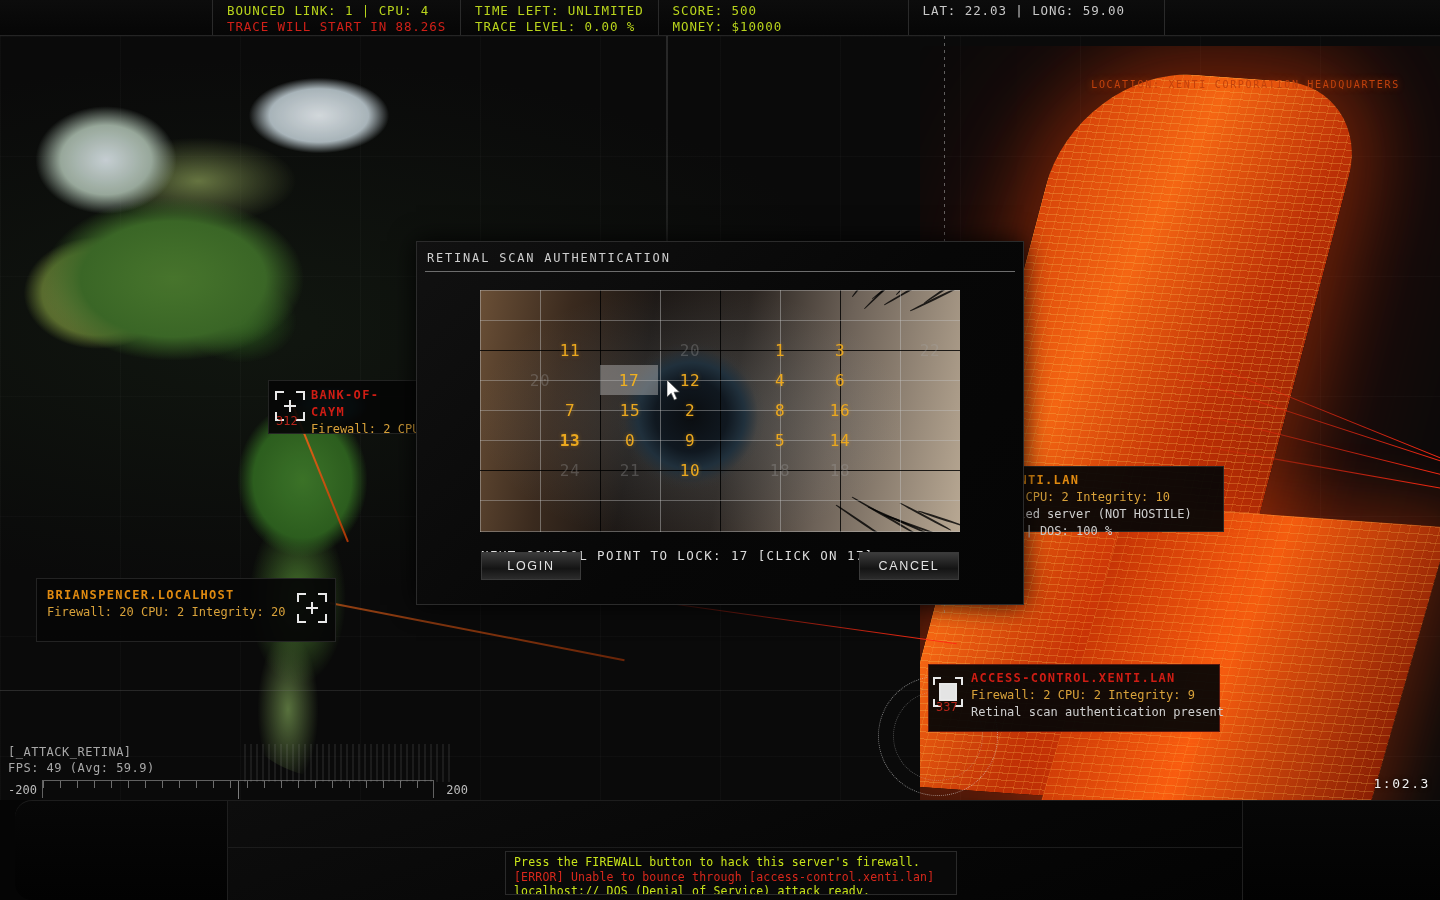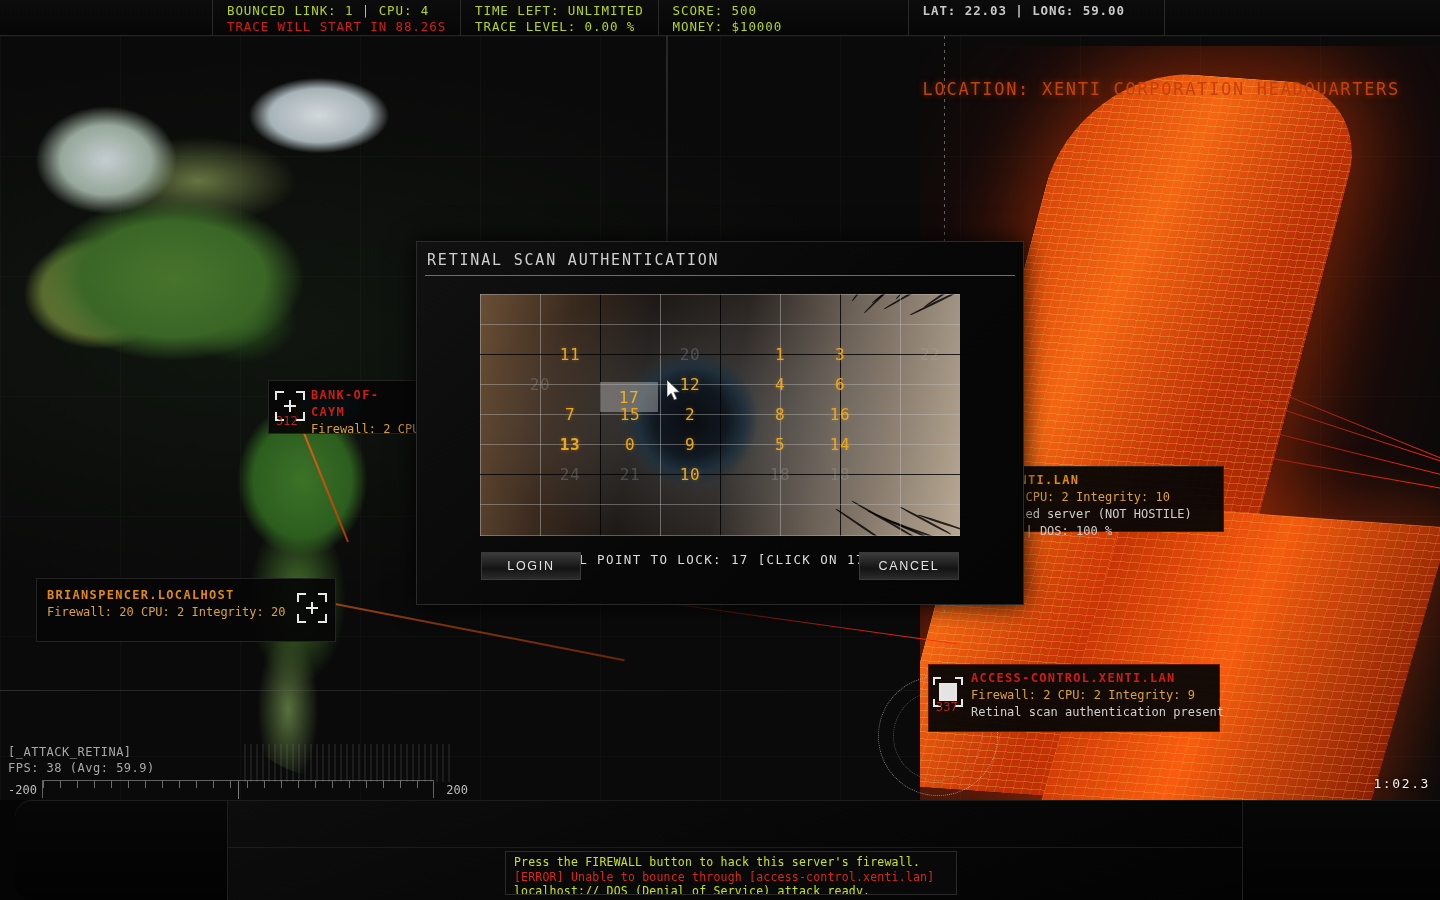--- a/index.html
+++ b/index.html
@@ -124,27 +124,27 @@
     display: flex; align-items: stretch;
   }
   .tb-pad { width: 212px; }
   .tb-cell { padding: 2px 14px 0 14px; display: flex; flex-direction: column; justify-content: center;
              border-right: 1px solid #2a2a2a; }
   .tb-cell.first { border-left: 1px solid #2a2a2a; }
   .tb-row { font-size: 12.5px; letter-spacing: .9px; line-height: 16px; white-space: nowrap;
             font-family: "DejaVu Sans Mono", monospace; text-transform: uppercase; }
   .c-green { color: #b9d41c; }
   .c-red   { color: #d02018; }
-  .c-white { color: #c8c8c8; font-weight: bold; }
+  .c-white { color: #c8c8c8; }
   .tb-spacer { flex: 1; }
 
   
   .loc-label {
     position: absolute; right: 40px; top: 79px;
-    color: #c2420c; font-size: 17px; letter-spacing: 1.7px;
+    color: #c2420c; font-size: 10px; letter-spacing: 1.7px;
     text-transform: uppercase; text-shadow: 0 0 6px rgba(255,90,20,.5);
   }
 
   
   .node {
     position: absolute; background: rgba(6,6,6,.94);
     border: 1px solid rgba(60,60,60,.55);
     font-size: 12px; line-height: 17px; padding: 6px 18px;
   }
   .node-title { font-weight: bold; letter-spacing: 1.3px; text-transform: uppercase; font-size: 12px; }
@@ -173,21 +173,21 @@
   .reticle-filled span { position:absolute; width:8px; height:8px; border:2px solid #e8e8e8; }
 
   
   .dialog {
     position: absolute; left: 416px; top: 241px; width: 608px; height: 364px;
     background: linear-gradient(135deg, #111 0%, #070707 55%, #050505 100%);
     border: 1px solid #2b2b2b;
     box-shadow: 0 0 24px rgba(0,0,0,.9);
   }
   .dlg-title {
-    color: #cfcfcf; font-size: 15px; letter-spacing: 1.8px;
+    color: #cfcfcf; font-size: 12px; letter-spacing: 1.8px;
     text-transform: uppercase; padding: 9px 0 6px 10px;
   }
   .dlg-rule { height: 1px; background: #6d6d6d; margin: 0 8px 18px 8px; }
 
   .scan {
     position: relative; margin: 0 auto; width: 480px; height: 242px;
     background:
       radial-gradient(circle 86px at 44% 52%, #0a0d10 0%, #101820 42%, #20303c 62%, rgba(40,58,70,.1) 78%, transparent 86%),
       radial-gradient(circle 40px at 44% 52%, #000 0%, #000 62%, transparent 80%),
       radial-gradient(ellipse 62% 75% at 44% 52%, rgba(150,170,180,.22), transparent 72%),
@@ -205,21 +205,21 @@
 
   .cells { position: absolute; inset: 0; }
   .cell {
     position: absolute; width: 60px; height: 30px;
     display: flex; align-items: center; justify-content: center;
     font-size: 16px; letter-spacing: .5px;
     font-family: "DejaVu Sans Mono", monospace;
   }
   .cell.on  { color: #eba81e; text-shadow: 0 0 4px rgba(255,170,20,.35); }
   .cell.off { color: rgba(170,170,170,.30); }
-  .cell.hi  { background: rgba(185,185,185,.45); color: #f0b020; margin-top: 13px; }
+  .cell.hi  { background: rgba(185,185,185,.45); color: #f0b020; }
 
   .cursor { position: absolute; left: 667px; top: 380px; width: 16px; height: 22px; pointer-events: none; }
 
   .dlg-hint {
     color: #dcdcdc; font-size: 12.5px; letter-spacing: 1.4px;
     text-transform: uppercase; padding: 16px 0 0 64px;
   }
   .dlg-btns { position: absolute; left: 0; right: 0; bottom: 24px; padding: 0 64px; display: flex; justify-content: space-between; }
   .btn {
     background: linear-gradient(to bottom, #3b3b3b 0%, #212121 40%, #141414 60%, #2b2b2b 100%);
@@ -477,21 +477,21 @@
     </div>
   </div>
 
   <svg class="cursor" viewBox="0 0 16 22">
     <polygon points="0,0 0,17 4.2,13.2 7.2,20 9.9,18.8 7,12.2 12.4,12" fill="#ffffff" stroke="#555" stroke-width="0.7"></polygon>
   </svg>
 
   <div class="telemetry">
     <div class="hist-bars"></div>
     <div class="tel-line">[_ATTACK_RETINA]</div>
-    <div class="tel-line">FPS:  38 (Avg: 59.9)</div>
+    <div class="tel-line">FPS:  49 (Avg: 59.9)</div>
     <div class="scrub">
       <div class="scrub-label l">-200</div>
       <div class="scrub-track">
         <div class="scrub-mid"></div>
       </div>
       <div class="scrub-label r">200</div>
     </div>
     <div class="tel-track">
       <span class="tri">▲</span>
       <span>52.000/tracking</span>

